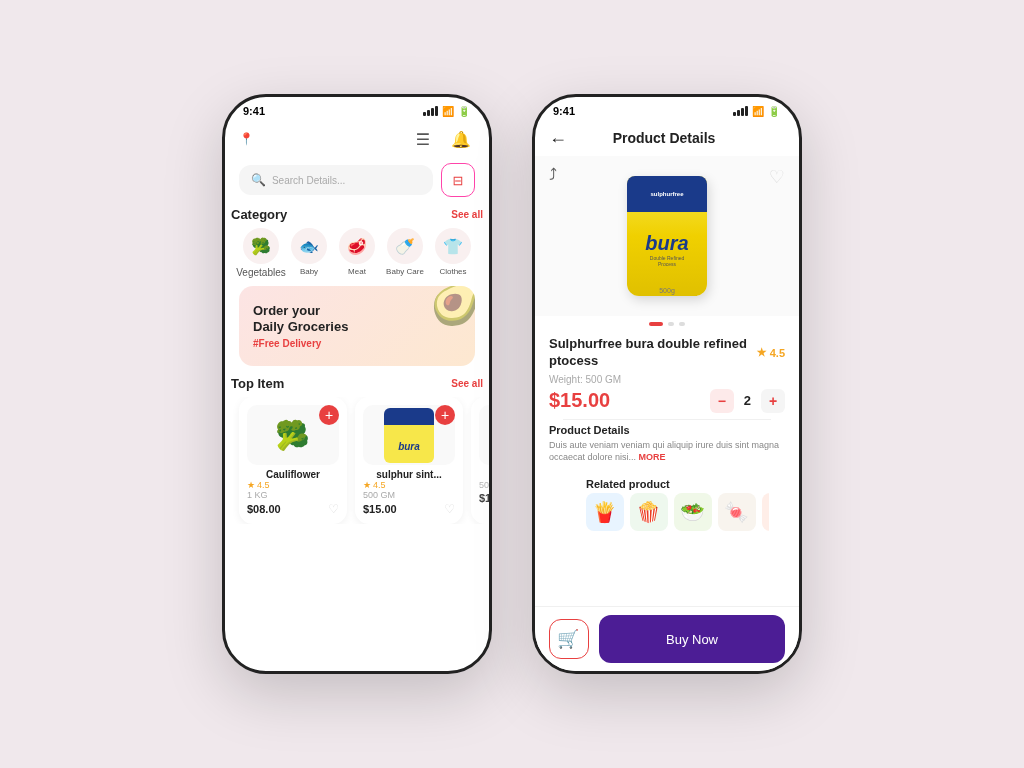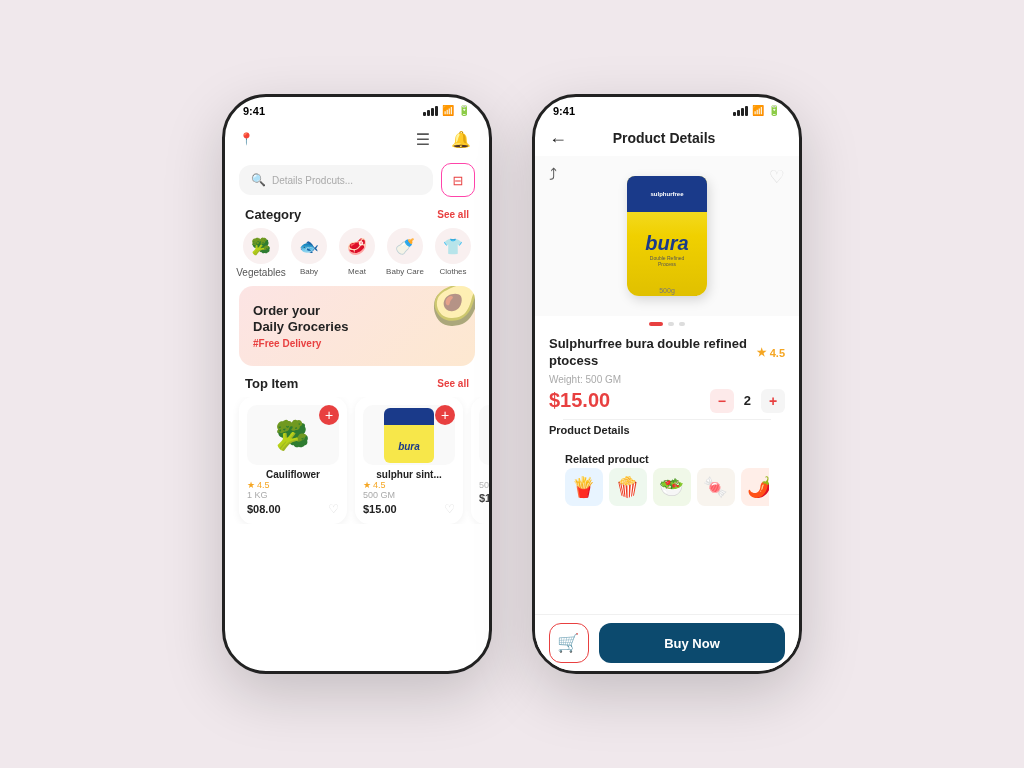--- a/index.html
+++ b/index.html
@@ -36,21 +36,21 @@
     }
     .phone-right {
       width: 270px;
       height: 580px;
     }
 
     
     .status-bar {
       display: flex;
       justify-content: space-between;
-      align-items: flex-start;
+      align-items: center;
       padding: 8px 18px 4px;
       font-size: 10px;
       font-weight: 600;
       gap: 43px;
     }
     .status-time { font-size: 11px; font-weight: 700; }
     .status-icons { display: flex; gap: 4px; align-items: center; }
     .signal-bar { display: flex; gap: 1px; align-items: flex-end; }
     .signal-bar span {
       width: 3px;
@@ -93,21 +93,21 @@
       border: 1.5px solid #f4a;
       display: flex; align-items: center; justify-content: center;
       color: #e84;
       font-size: 14px;
     }
 
     .section-header {
       display: flex;
       justify-content: space-between;
       align-items: center;
-      padding: 2px 20px 6px;
+      padding: 2px 6px 6px;
     }
     .section-title { font-size: 13px; font-weight: 700; color: #222; }
     .see-all { font-size: 10px; color: #e84040; font-weight: 600; }
 
     .categories {
       display: flex;
       gap: 2px;
       padding: 0 14px 8px;
       justify-content: space-between;
     }
@@ -288,21 +288,21 @@
       display: flex; align-items: center; justify-content: center;
       font-size: 14px; color: #e84040; font-weight: 700; cursor: pointer;
     }
     .qty-btn.minus { background: #fdeaea; }
     .qty-num { font-size: 13px; font-weight: 700; color: #222; }
 
     .detail-section-title { font-size: 11px; font-weight: 700; color: #222; margin: 4px 0 3px; }
     .detail-desc { font-size: 9px; color: #888; line-height: 1.4; }
     .detail-desc .more { color: #e84040; font-weight: 600; }
 
-    .related-section { padding: 4px 30px; }
+    .related-section { padding: 4px 30px; margin-left: 21px; }
     .related-imgs {
       display: flex;
       gap: 6px;
       overflow-x: auto;
       padding-bottom: 2px;
     }
     .related-img-box {
       width: 38px; height: 38px;
       border-radius: 8px;
       background: #f5f5f5;
@@ -324,26 +324,26 @@
     }
     .cart-icon-btn {
       width: 40px; height: 40px;
       border: 1.5px solid #e84040;
       border-radius: 12px;
       display: flex; align-items: center; justify-content: center;
       font-size: 18px; cursor: pointer;
     }
     .buy-now-btn {
       flex: 1;
-      background: #0c4a6e;
+      background: #4c1d95;
       color: #fff;
       border-radius: 12px;
-      height: 40px;
-      display: flex; align-items: center; justify-content: center;
-      font-size: 13px; font-weight: 700; cursor: pointer;
+      height: 48px;
+      display: flex; align-items: center; justify-content: center;
+      font-size: 13px; font-weight: 400; cursor: pointer;
     }
 
     .divider { height: 1px; background: #f0f0f0; margin: 4px 14px; }
   </style>
 </head>
 <body>
 
 <div class="phones-container">
 
   <div class="phone phone-left">
@@ -368,21 +368,21 @@
       </div>
       <div class="location-icons">
         <div class="loc-icon" style="color:#555;font-size:16px">☰</div>
         <div class="loc-icon" style="color:#555;font-size:16px">🔔</div>
       </div>
     </div>
 
     <div class="search-row">
       <div class="search-box">
         <span style="color:#aaa;font-size:12px">🔍</span>
-        <span>Details Prodcuts...</span>
+        <span>Search Details...</span>
       </div>
       <div class="filter-btn">
         <span style="font-size:13px;color:#e84040">⊟</span>
       </div>
     </div>
 
     <div class="section-header">
       <span class="section-title">Category</span>
       <span class="see-all">See all</span>
     </div>
@@ -530,20 +530,24 @@
         <div class="qty-control">
           <div class="qty-btn minus">−</div>
           <span class="qty-num">2</span>
           <div class="qty-btn">+</div>
         </div>
       </div>
 
       <div class="divider"></div>
 
       <div class="detail-section-title">Product Details</div>
+      <div class="detail-desc">
+        <span>Duis aute veniam veniam qui aliquip irure duis sint magna occaecat dolore nisi...</span>
+        <span class="more">MORE</span>
+      </div>
     </div>
 
     <div class="related-section">
       <div class="detail-section-title">Related product</div>
       <div class="related-imgs">
         <div class="related-img-box" style="background:#e8f4ff">🍟</div>
         <div class="related-img-box" style="background:#eef8ee">🍿</div>
         <div class="related-img-box" style="background:#f0f8e8">🥗</div>
         <div class="related-img-box" style="background:#f8f4ee">🍬</div>
         <div class="related-img-box" style="background:#ffeee8">🌶️</div>

